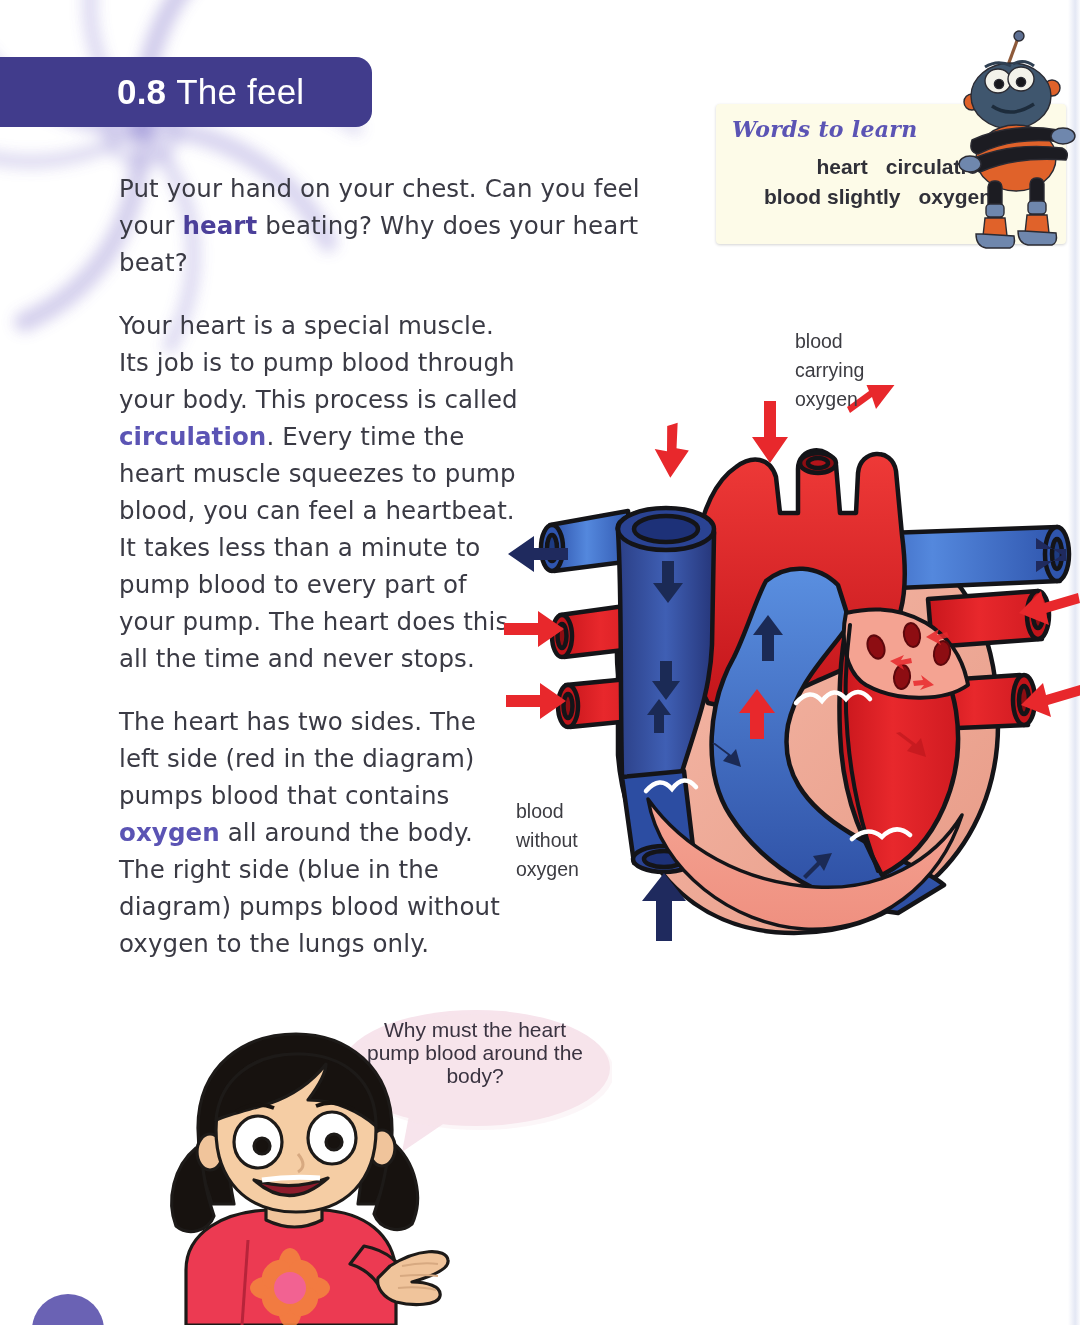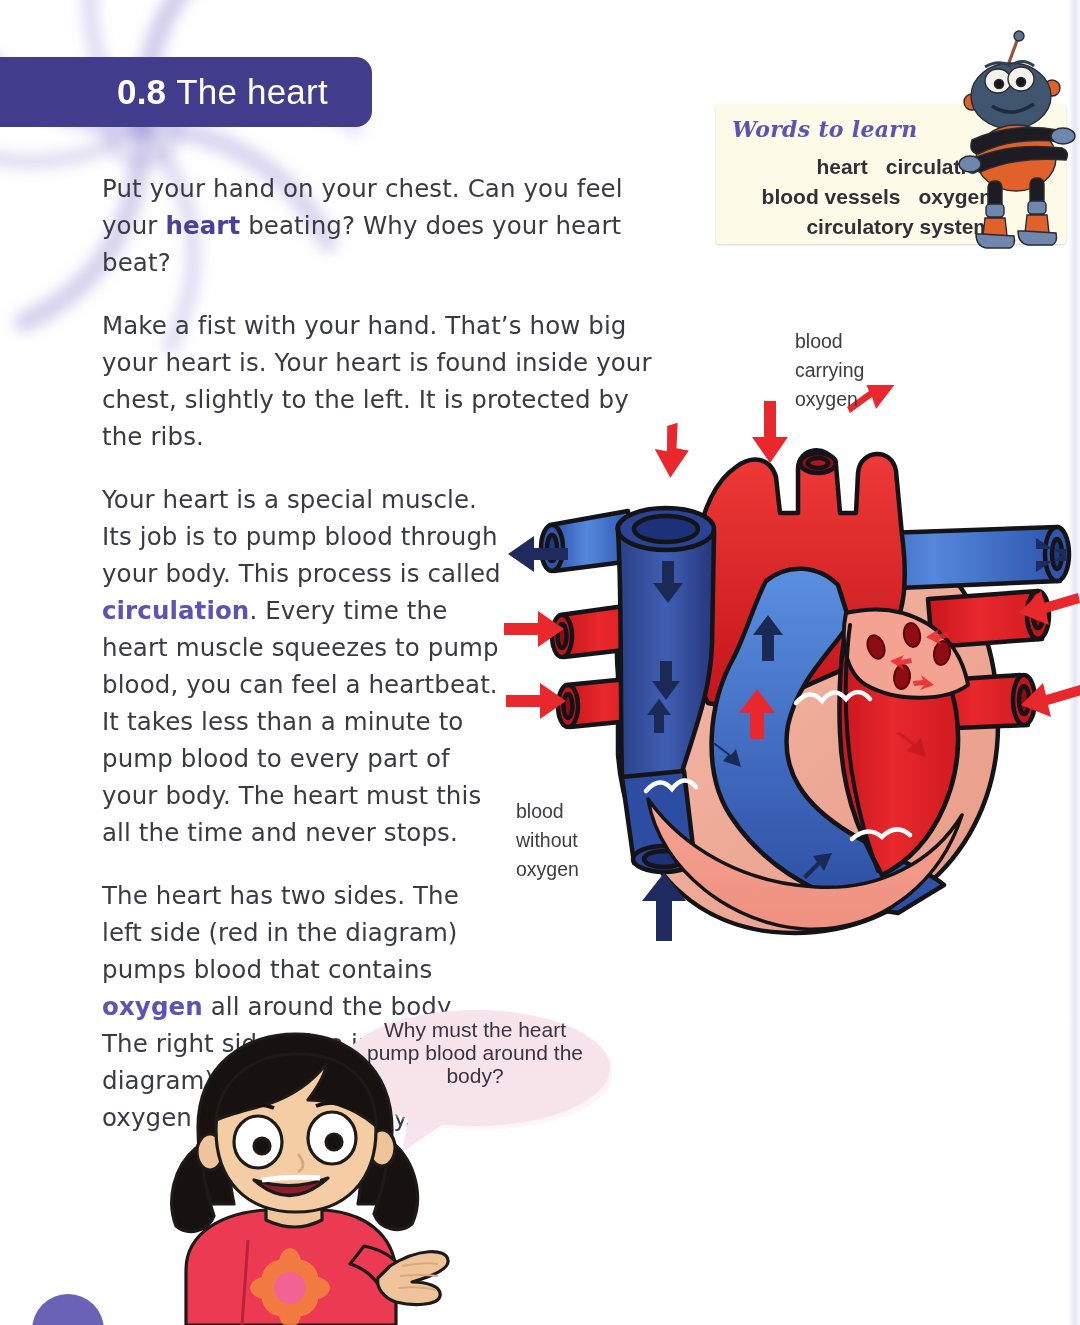--- a/index.html
+++ b/index.html
@@ -25,21 +25,21 @@
     border-top-right-radius:16px;border-bottom-right-radius:16px;
     display:flex;align-items:center;
   }
   .banner-text{
     color:#ffffff;font-family:"Liberation Sans", sans-serif;
     font-size:35px;letter-spacing:.2px;margin-left:117px;white-space:nowrap;
   }
   .banner-num{font-weight:bold;}
 
   
-  .col{position:absolute;left:102px;top:170px;width:560px;}
+  .col{position:absolute;left:119px;top:170px;width:560px;}
   p.bt{
     margin:0 0 26px 0;
     font-family:"DejaVu Sans", sans-serif;
     font-size:24.5px;line-height:37px;color:#3a3a44;
     letter-spacing:.1px;
   }
   p.p3{width:405px;}
   p.p4{width:400px;}
   .kw{color:#5b54b4;font-weight:bold;}
   .kw-hl{color:#4b3f9a;font-weight:bold;position:relative;}
@@ -119,36 +119,34 @@
       <path d="M262 258 C204 196 194 120 234 40" stroke-width="15" opacity=".40"></path>
       <path d="M262 258 C330 214 410 212 476 258" stroke-width="15" opacity=".35"></path>
       <path d="M262 258 C318 322 330 398 290 476" stroke-width="15" opacity=".40"></path>
       <path d="M262 258 C196 300 116 304 50 262" stroke-width="15" opacity=".38"></path>
       <circle cx="262" cy="258" r="34" stroke-width="14" opacity=".30"></circle>
     </g>
   </svg>
   <div class="swirl-right-edge"></div>
 
   <div class="banner">
-    <div class="banner-text"><span class="banner-num">0.8</span>&nbsp;<span>The heart</span></div>
+    <div class="banner-text"><span class="banner-num">0.8</span>&nbsp;<span>The feel</span></div>
   </div>
 
   <div class="col">
     <p class="bt p1"><span>Put your hand on your chest. Can you feel your </span><span class="kw-hl">heart</span><span> beating? Why does your heart beat?</span></p>
-    <p class="bt p2"><span>Make a fist with your hand. That’s how big your heart is. Your heart is found inside your chest, slightly to the left. It is protected by the ribs.</span></p>
-    <p class="bt p3"><span>Your heart is a special muscle. Its job is to pump blood through your body. This process is called </span><span class="kw">circulation</span><span>. Every time the heart muscle squeezes to pump blood, you can feel a heartbeat.  It takes less than a minute to pump blood to every part of your body. The heart must this all the time and never stops.</span></p>
+    <p class="bt p3"><span>Your heart is a special muscle. Its job is to pump blood through your body. This process is called </span><span class="kw">circulation</span><span>. Every time the heart muscle squeezes to pump blood, you can feel a heartbeat.  It takes less than a minute to pump blood to every part of your pump. The heart does this all the time and never stops.</span></p>
     <p class="bt p4"><span>The heart has two sides. The left side (red in the diagram) pumps blood that contains </span><span class="kw">oxygen</span><span> all around the body. The right side (blue in the diagram) pumps blood without oxygen to the lungs only.</span></p>
   </div>
 
   <div class="wtl">
     <div class="wtl-title">Words to learn</div>
     <div class="wtl-list">
         <div class="wtl-row"><span>heart</span><span class="wtl-gap">&nbsp;</span><span>circulation</span></div>
-        <div class="wtl-row"><span>blood vessels</span><span class="wtl-gap">&nbsp;</span><span>oxygen</span></div>
-        <div class="wtl-row"><span>circulatory system</span></div>
+        <div class="wtl-row"><span>blood slightly</span><span class="wtl-gap">&nbsp;</span><span>oxygen</span></div>
       </div>
   </div>
 
   <svg class="robot" viewBox="0 0 122 245">
     <g stroke="#2b2b33" stroke-width="1.4">
 
       <line x1="46" y1="58" x2="60" y2="20" stroke="#8e5a3a" stroke-width="3.2"></line>
       <circle cx="61" cy="18" r="5" fill="#5d6f92"></circle>
 
       <circle cx="14" cy="84" r="8" fill="#e0622a"></circle>

